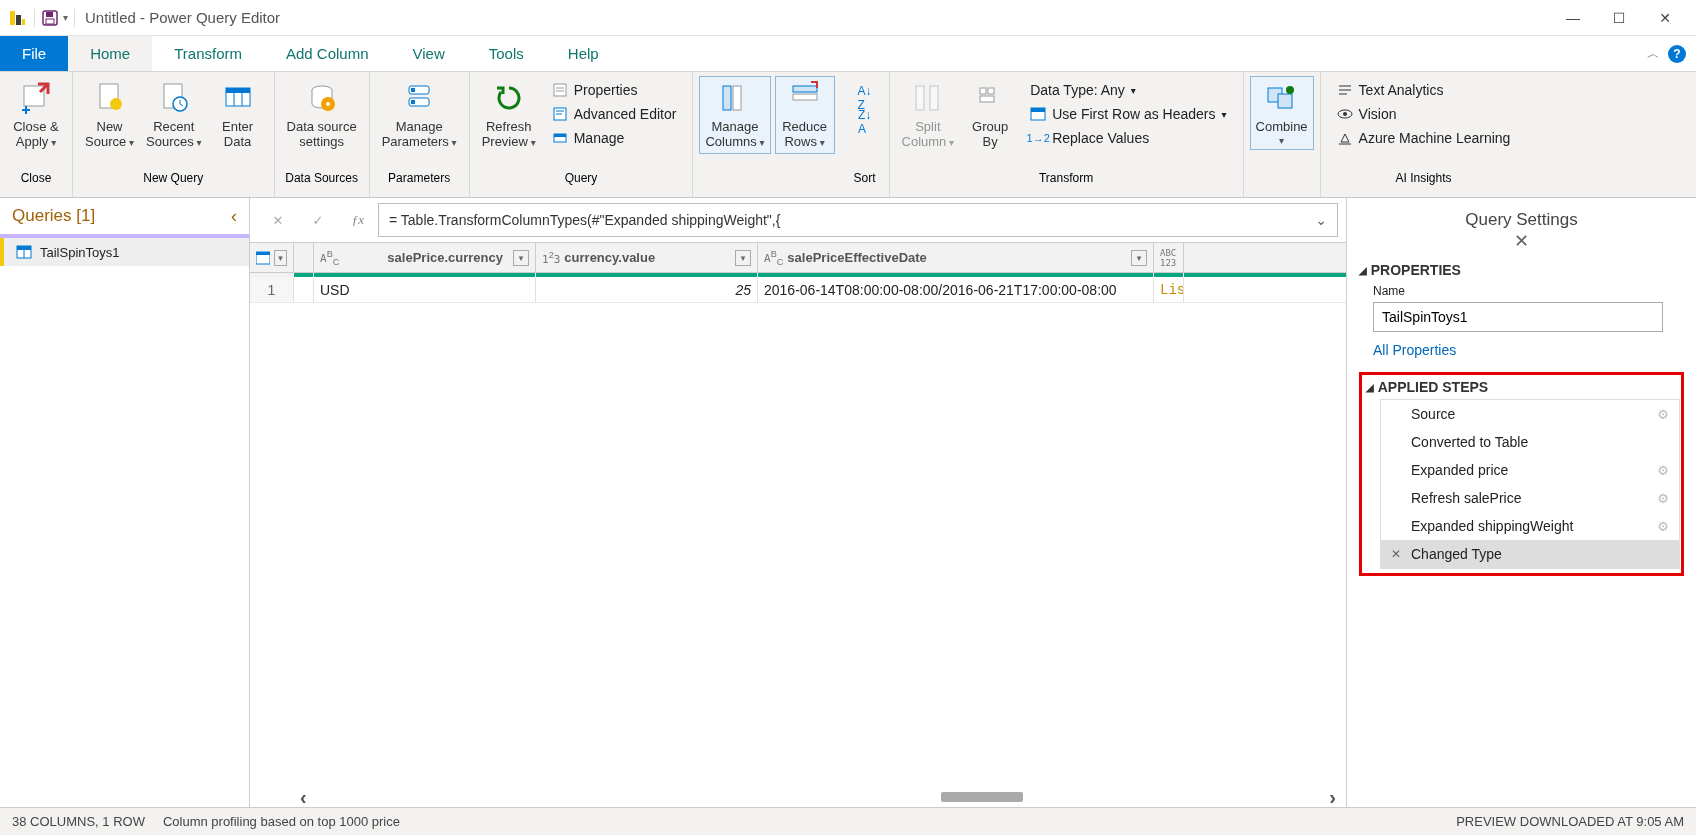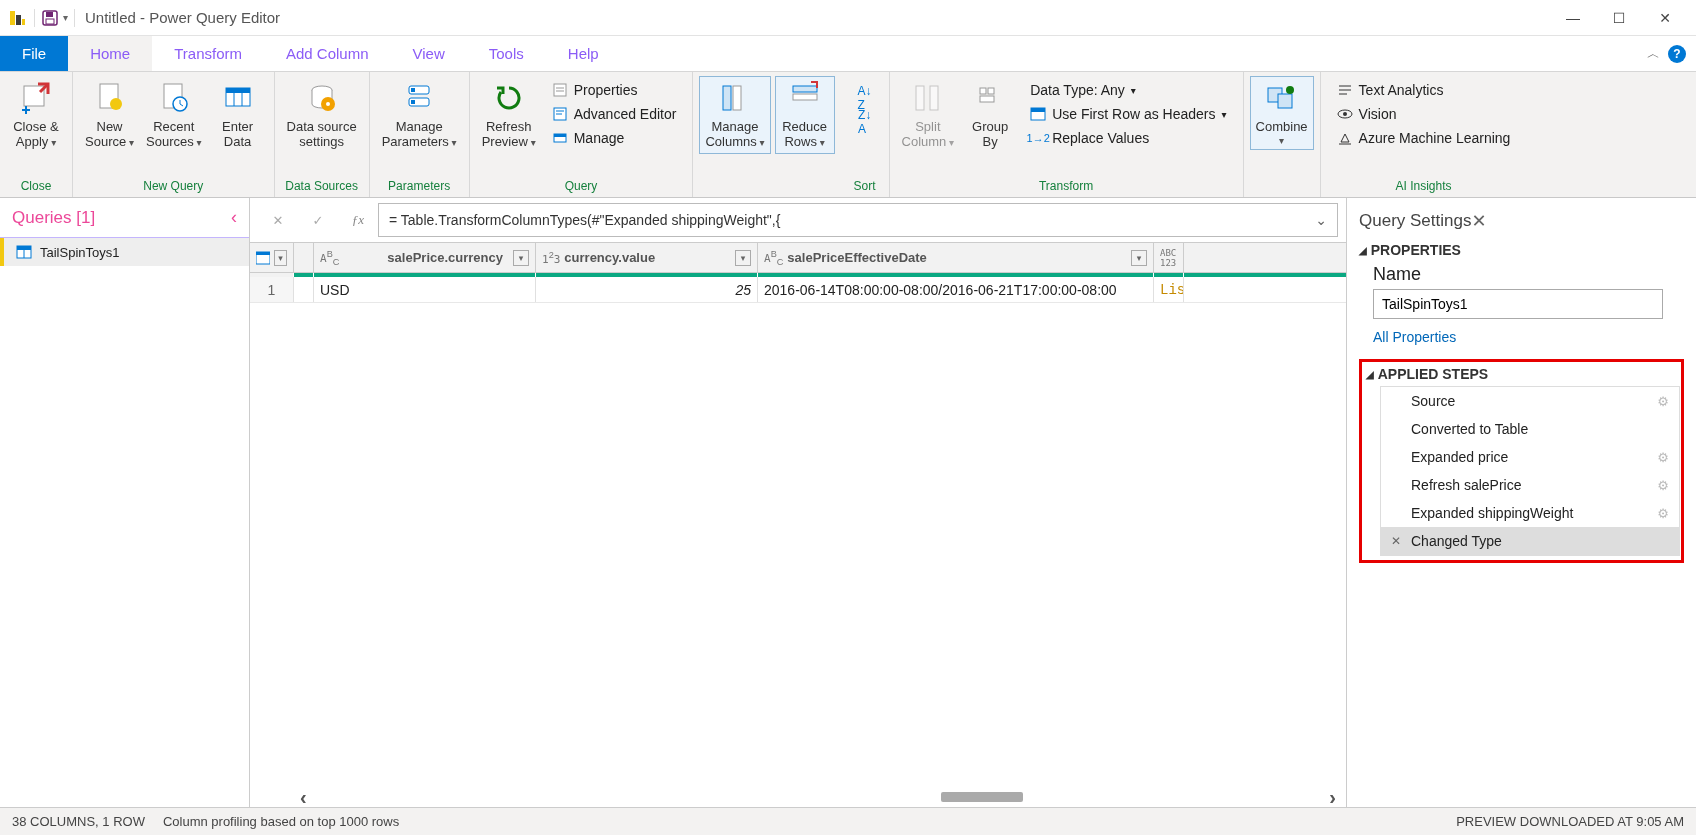--- a/index.html
+++ b/index.html
@@ -9,44 +9,44 @@
 .titlebar { height: 36px; display: flex; align-items: center; padding: 0 8px; background: #fff; border-bottom: 1px solid #e3e3e3; }
 .titlebar .logo { width: 18px; height: 18px; margin-right: 8px; }
 .titlebar .qat { display:flex; align-items:center; gap:4px; padding:0 6px; border-left:1px solid #ddd; border-right:1px solid #ddd; }
 .titlebar .qat .save-icon { color:#702573; }
 .titlebar .title { margin-left: 10px; font-size: 15px; color: #555; }
 .titlebar .spacer { flex: 1; }
 .titlebar .winbtn { width: 46px; height: 30px; display:flex; align-items:center; justify-content:center; color:#444; font-size:14px; cursor:pointer; }
 
 
 .menutabs { height: 36px; display:flex; align-items:stretch; background:#fff; border-bottom:1px solid #d6d6d6; }
-.menutabs .tab { padding: 0 22px; display:flex; align-items:center; font-size:15px; color:#8b5cf6; cursor:pointer; }
+.menutabs .tab { padding: 0 22px; display:flex; align-items:center; font-size:15px; color:#0f766e; cursor:pointer; }
 .menutabs .tab.file { background:#0078d4; color:#fff; }
 .menutabs .tab.active { background:#f3f2f1; }
 .menutabs .right { margin-left:auto; display:flex; align-items:center; padding-right:10px; gap:8px; }
 .help-circle { width:18px; height:18px; border-radius:50%; background:#0078d4; color:#fff; display:flex; align-items:center; justify-content:center; font-size:12px; font-weight:bold; }
 
 
 .ribbon { height: 126px; background:#f3f2f1; border-bottom:1px solid #c8c8c8; display:flex; }
 .rgroup { display:flex; flex-direction:column; height:100%; border-right:1px solid #d8d8d8; }
 .rgroup .items { flex:1; display:flex; align-items:flex-start; padding:4px 6px 0 6px; }
-.rgroup .glabel { text-align:center; font-size:12px; color:#15803d; padding:2px 0 4px; }
+.rgroup .glabel { text-align:center; font-size:12px; color:#000000; padding:2px 0 12px; }
 .rbtn { display:flex; flex-direction:column; align-items:center; justify-content:flex-start; padding:4px 6px; cursor:pointer; min-width:60px; }
 .rbtn .ico { width:36px; height:36px; margin-bottom:4px; display:flex; align-items:center; justify-content:center; position:relative; }
 .rbtn .lbl { font-size:13px; text-align:center; line-height:1.15; color:#333; }
 .rbtn .drop::after { content:" ▾"; font-size:10px; color:#555; }
 .rbtn.framed { border:1px solid #8eb8d8; background:#eaf3fb; padding:3px 5px; }
 .smallstack { display:flex; flex-direction:column; gap:4px; padding:4px 4px 0 4px; }
 .smallbtn { display:flex; align-items:center; gap:6px; padding:2px 6px; font-size:14px; cursor:pointer; white-space:nowrap; }
 .smallbtn .sico { width:16px; height:16px; display:flex; align-items:center; justify-content:center; }
 
 
 .main { display:flex; height: calc(835px - 36px - 36px - 126px - 28px); }
 .qpanel { width: 250px; border-right:1px solid #ccc; background:#fff; display:flex; flex-direction:column; }
-.qpanel .qhdr { height:40px; display:flex; align-items:center; justify-content:space-between; padding:0 12px; font-size:17px; color:#ec4899; border-bottom:1px solid #c4b5fd; }
+.qpanel .qhdr { height:40px; display:flex; align-items:center; justify-content:space-between; padding:0 12px; font-size:17px; color:#a16207; border-bottom:4px solid #c4b5fd; }
 .qpanel .qitem { display:flex; align-items:center; gap:8px; padding:6px 12px; background:#d8d8d8; cursor:pointer; }
 .qpanel .qitem-selected { border-left:4px solid #f2c811; background:#eee; }
 
 .center { flex:1; display:flex; flex-direction:column; background:#fff; min-width:0; }
 .formulabar { height:44px; display:flex; align-items:center; padding:4px 8px; gap:0; }
 .fbtn { width:40px; height:34px; display:flex; align-items:center; justify-content:center; color:#aaa; cursor:pointer; }
 .formula { flex:1; height:34px; border:1px solid #bbb; display:flex; align-items:center; padding:0 10px; font-family: Consolas, monospace; font-size:14px; color:#333; }
 .formula .expand { margin-left:auto; color:#666; cursor:pointer; }
 
 .datagrid { flex:1; overflow:hidden; position:relative; border-top:1px solid #ccc; }
@@ -57,24 +57,24 @@
 .greenbar div { border-right:1px solid #fff; }
 .gridrow { display:flex; height:26px; border-bottom:1px solid #e8e8e8; font-size:14px; }
 .gcell { border-right:1px solid #e0e0e0; display:flex; align-items:center; padding:0 6px; overflow:hidden; white-space:nowrap; }
 .rownum { justify-content:center; color:#666; background:#f6f6f6; }
 .scrollbar { position:absolute; bottom:0; left:50px; right:10px; height:20px; display:flex; align-items:center; }
 .scrollbar .arrow { font-size:20px; color:#555; font-weight:bold; cursor:pointer; }
 .scrollbar .track { flex:1; height:10px; position:relative; }
 .scrollbar .thumb { position:absolute; top:0; height:10px; background:#aaa; border-radius:2px; }
 
 .settings { width: 350px; border-left:1px solid #ccc; background:#fff; padding:8px 12px; overflow:auto; }
-.settings .shdr { display:flex; align-items:center; justify-content:flex-start; font-size:17px; color:#444; padding:4px 0 10px; }
+.settings .shdr { display:flex; align-items:center; justify-content:space-between; font-size:17px; color:#444; padding:4px 0 10px;flex-direction:column; }
 .settings .sec { margin-bottom:14px; }
 .settings .sechd { font-weight:bold; font-size:14px; color:#333; display:flex; align-items:center; gap:4px; margin-bottom:6px; }
-.settings .namelbl { font-size:18px; margin:4px 0 4px 14px; }
+.settings .namelbl { font-size:12px; margin:4px 0 4px 14px; }
 .settings .nameinput { margin-left:14px; width:290px; height:30px; border:1px solid #aaa; padding:0 8px; font-size:14px; }
 .settings .link { color:#0067b8; margin:10px 0 0 14px; display:inline-block; cursor:pointer; font-size:14px; }
 .steps { margin-left:14px; border:1px solid #ddd; background:#fff; width:300px; }
 .steps .step { height:28px; display:flex; align-items:center; padding:0 10px 0 30px; font-size:14px; cursor:pointer; position:relative; }
 .steps .step .gear { margin-left:auto; color:#bbb; font-size:13px; }
 .steps .step.selected { background:#ddd; }
 .steps .step.selected::before { content:"✕"; position:absolute; left:10px; color:#666; font-size:12px; }
 .highlight-box { border:3px solid #e60000; padding:4px; margin-top:4px; }
 
 
@@ -542,16 +542,16 @@
             <span>Changed Type</span>
           </div>
         </div>
     </div>
   </div>
 </div>
 
 <div class="statusbar">
   <span>38 COLUMNS, 1 ROW</span>
   <span style="width:18px;"></span>
-  <span>Column profiling based on top 1000 rows</span>
+  <span>Column profiling based on top 1000 price</span>
   <span class="sp"></span>
   <span>PREVIEW DOWNLOADED AT 9:05 AM</span>
 </div>
 
 </body></html>

